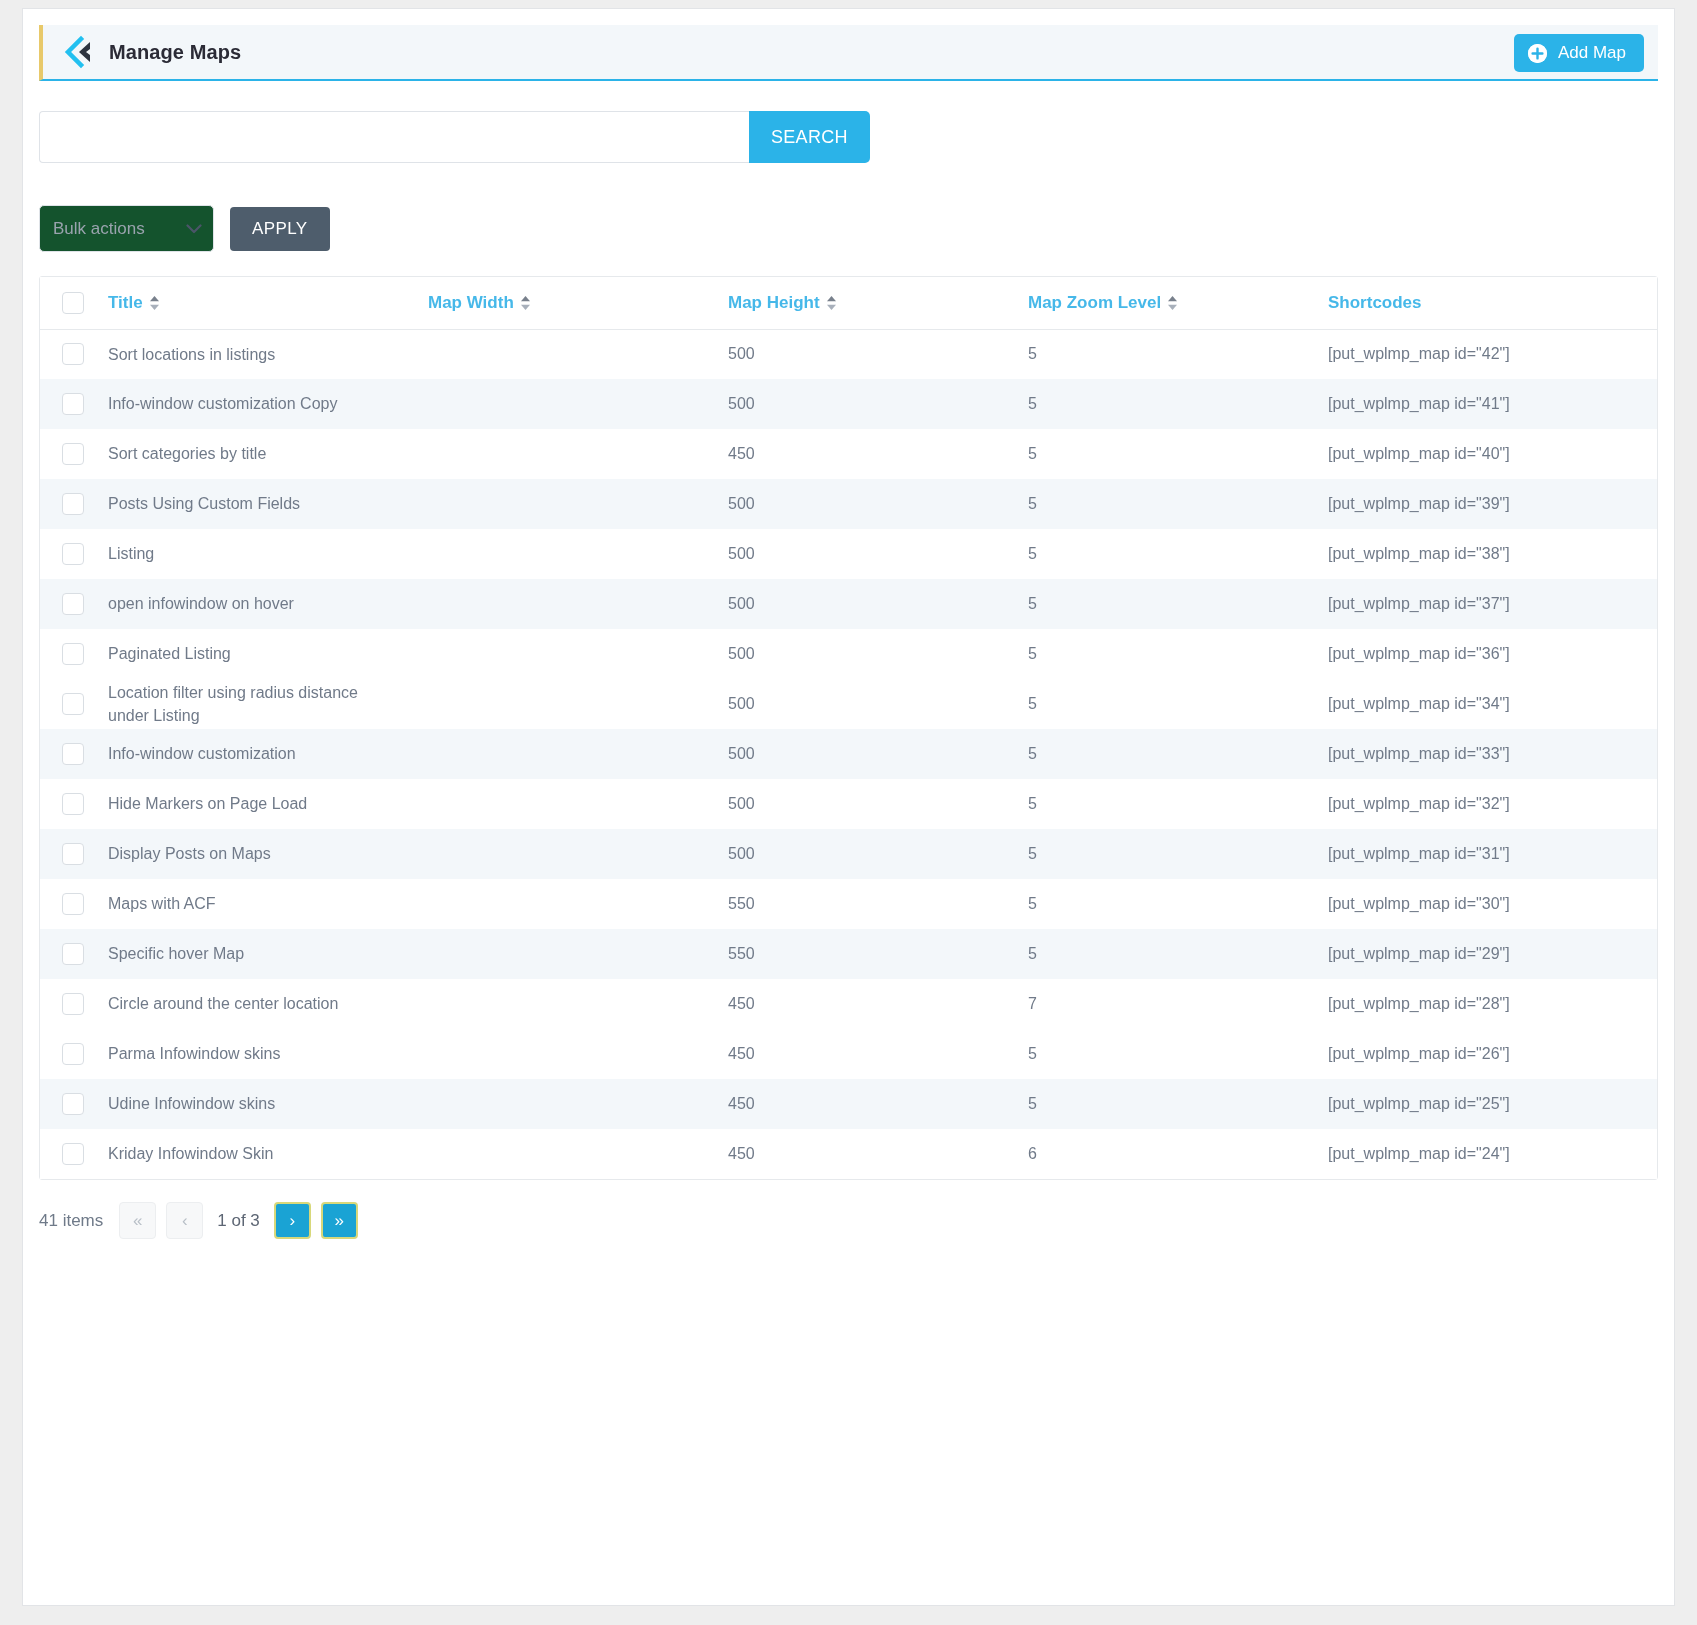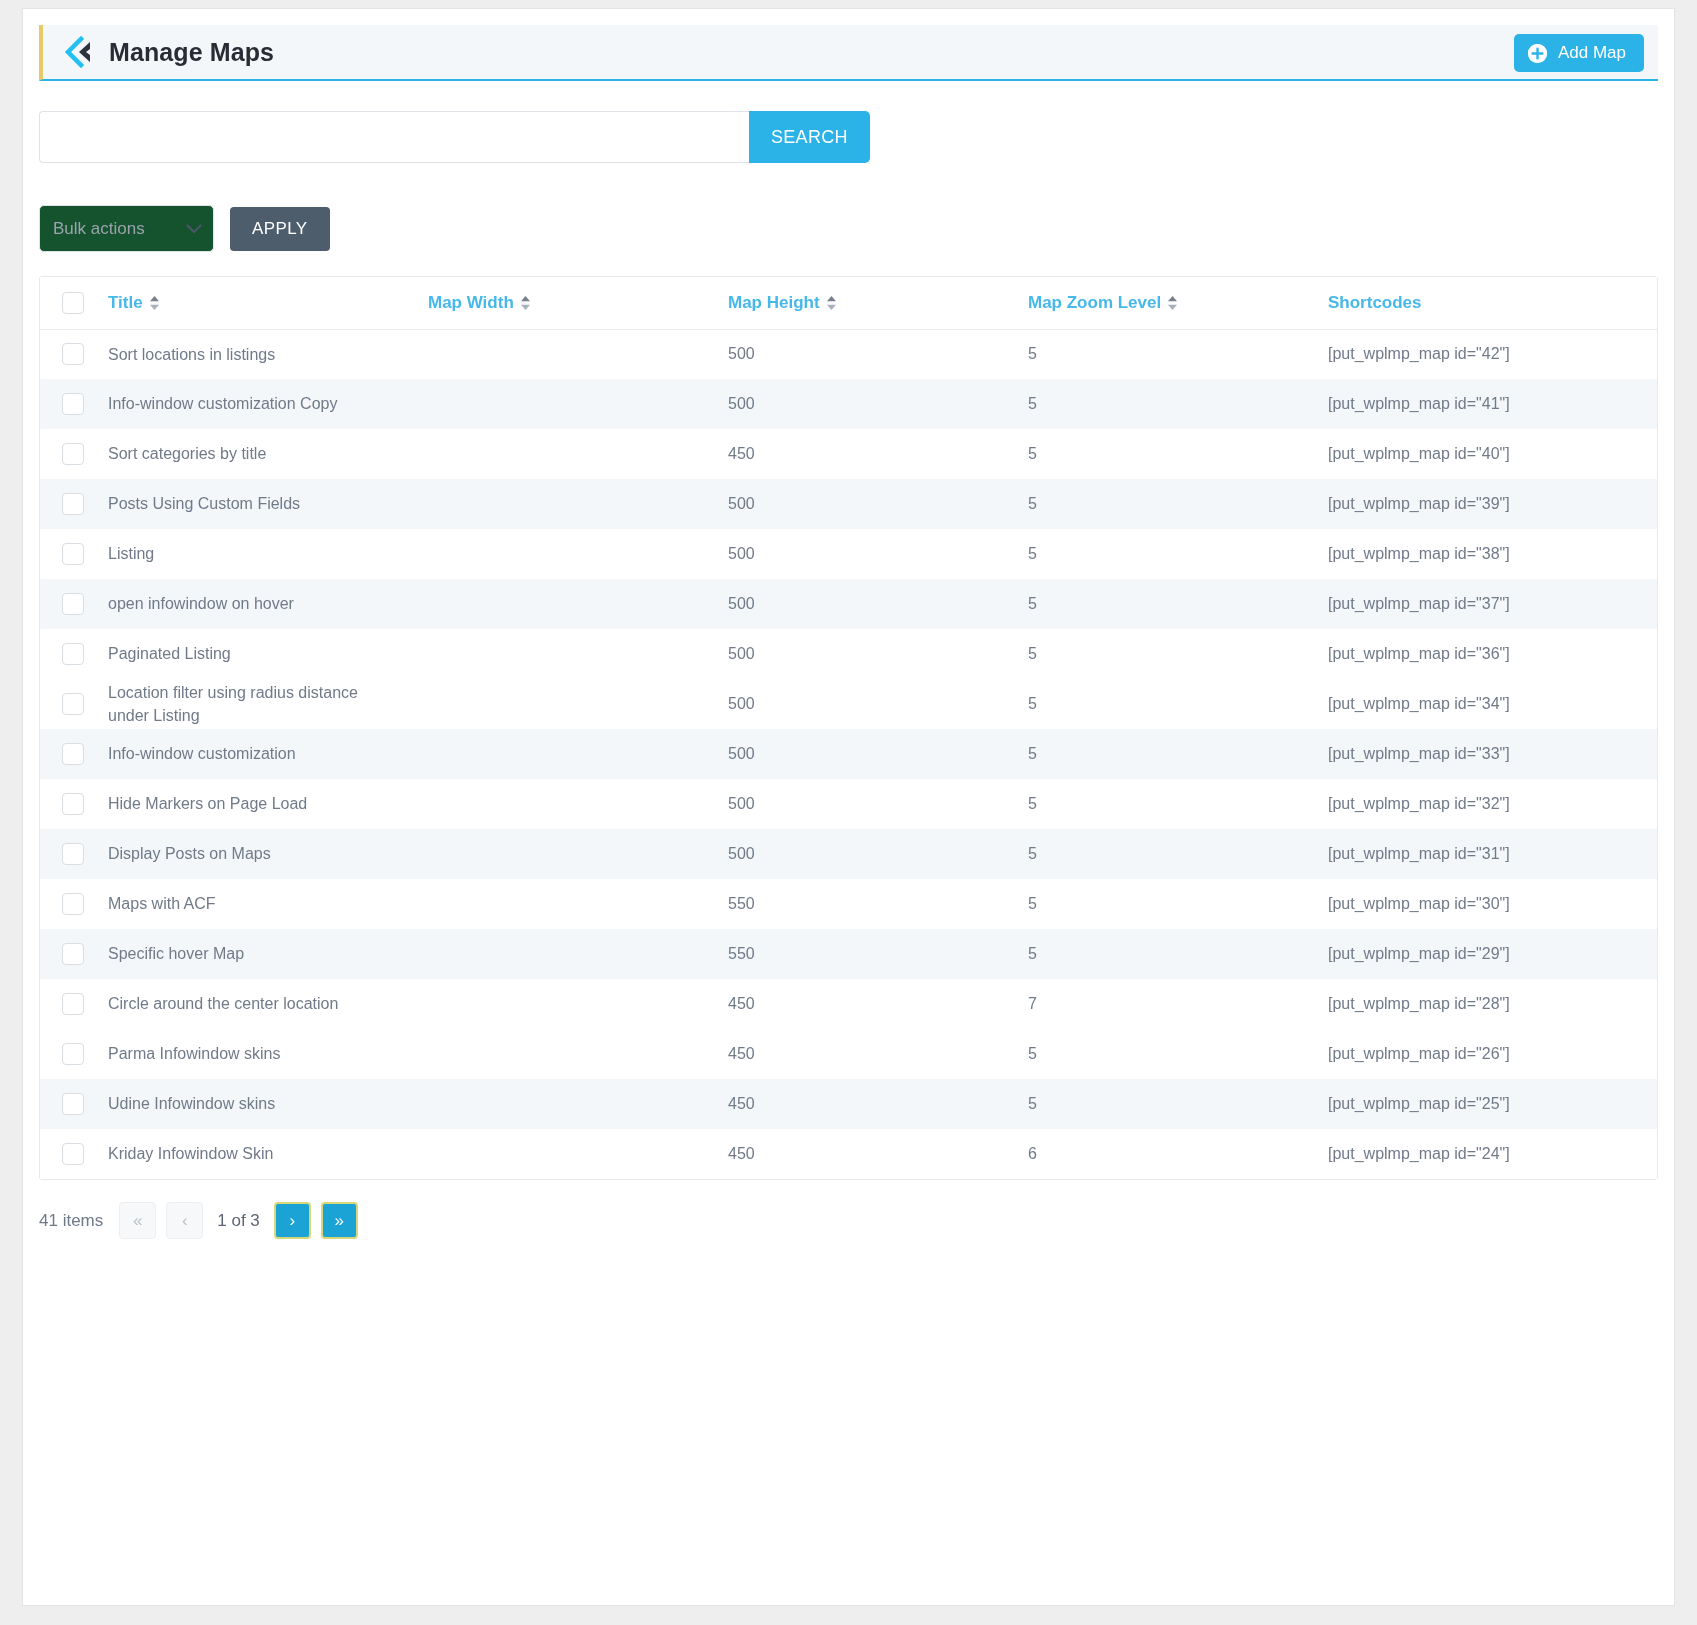--- a/index.html
+++ b/index.html
@@ -36,21 +36,21 @@
     align-items: center;
     padding: 0 14px 0 18px;
   }
   .brand {
     display: flex;
     align-items: center;
     gap: 14px;
   }
   .logo-icon { width: 34px; height: 34px; display:block; }
   .page-title {
-    font-size: 25px;
+    font-size: 20px;
     font-weight: bold;
     color: #2b2b36;
     letter-spacing: .1px;
   }
   .add-map-btn {
     position: absolute;
     right: 14px;
     top: 9px;
     height: 38px;
     padding: 0 18px 0 14px;

